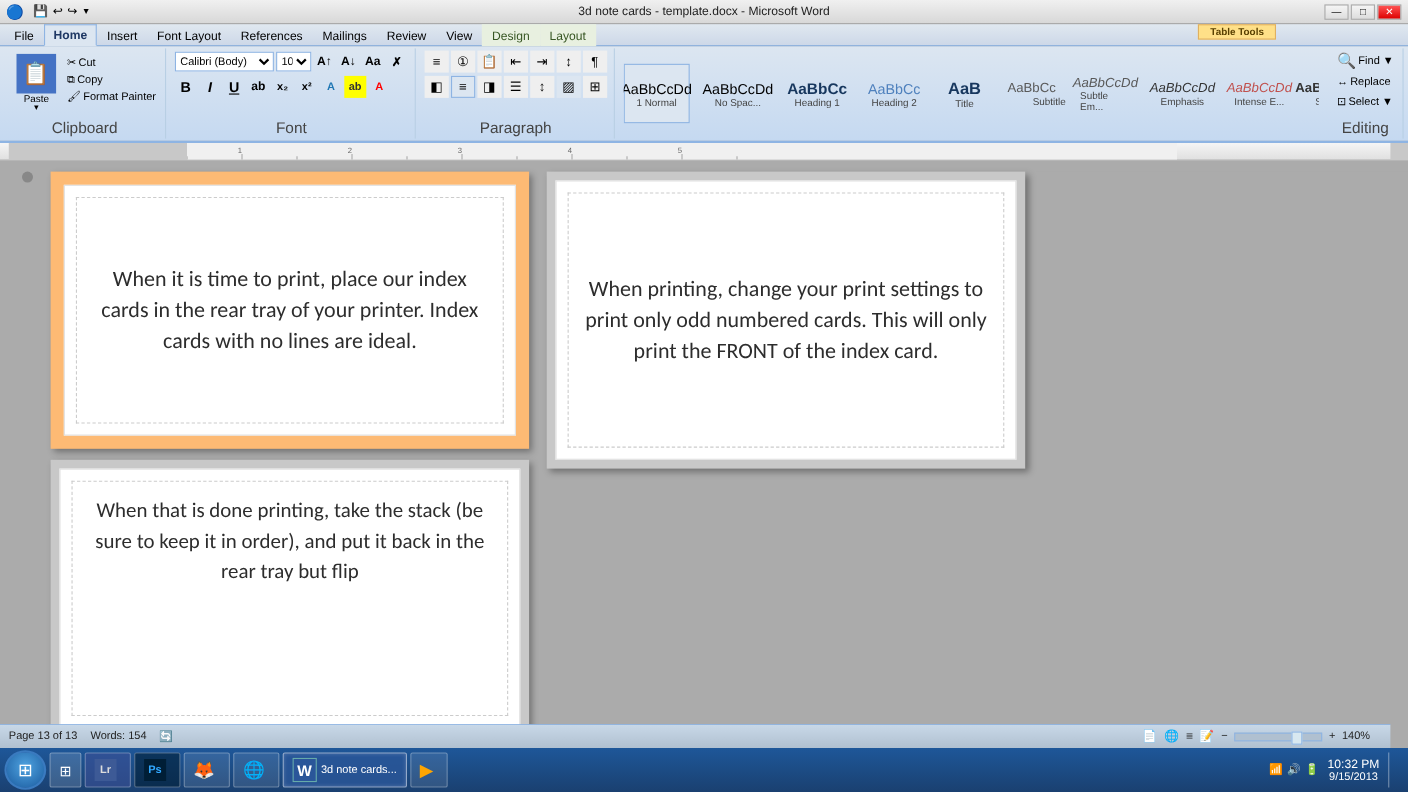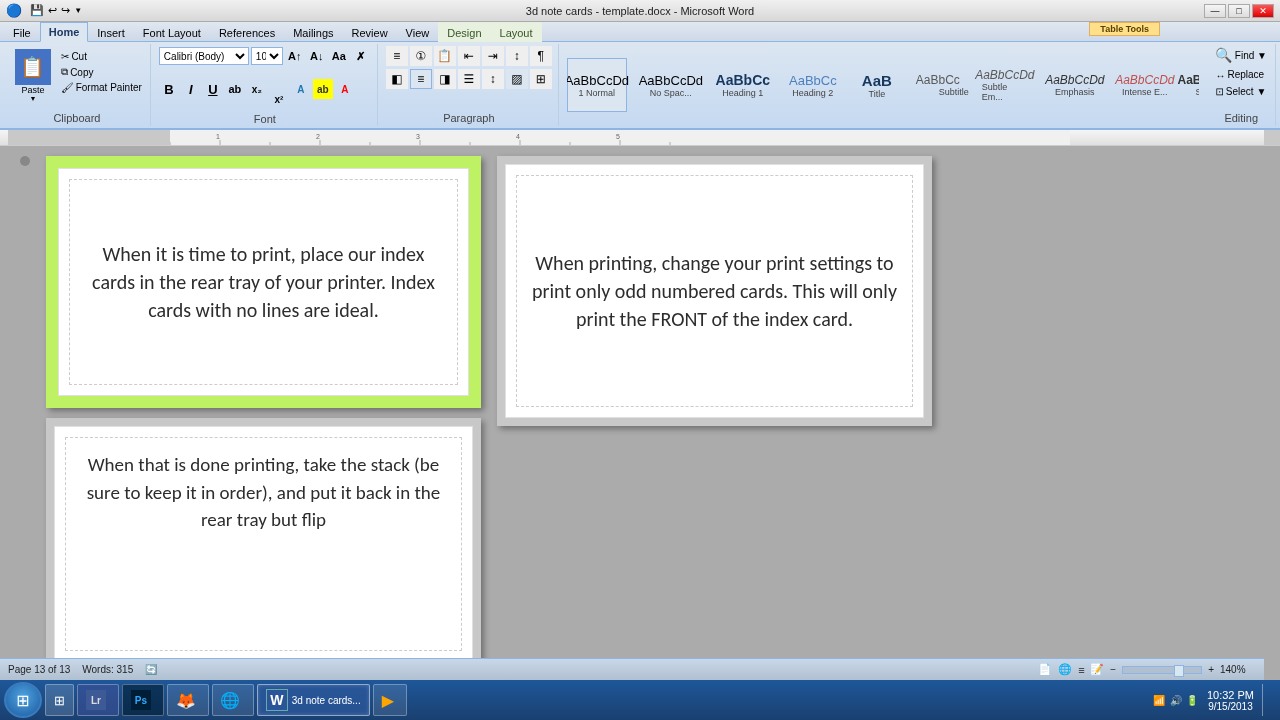--- a/index.html
+++ b/index.html
@@ -47,21 +47,21 @@
       gap: 2px;
     }
     .ribbon-group {
       display: flex;
       flex-direction: column;
       border-right: 1px solid #b8cfe4;
       padding: 2px 6px;
       min-width: 40px;
     }
     .ribbon-group-name {
-      font-size: 11px;
+      font-size: 14px;
       text-align: center;
       color: #444;
       margin-top: auto;
       padding-top: 2px;
     }
     .ribbon-group-content {
       display: flex;
       align-items: center;
       flex: 1;
       gap: 2px;
@@ -152,21 +152,21 @@
         <button class="font-btn" style="font-size:11px;">A↓</button>
         <button class="font-btn" style="font-size:11px;">Aa</button>
         <button class="font-btn" style="font-size:11px;">✗</button>
       </div>
       <div class="font-row">
         <button class="font-btn" style="font-weight:bold; font-size:13px;">B</button>
         <button class="font-btn" style="font-style:italic; font-size:13px;">I</button>
         <button class="font-btn" style="text-decoration:underline; font-size:13px;">U</button>
         <button class="font-btn" style="font-size:11px;">ab</button>
         <button class="font-btn" style="font-size:10px;">x₂</button>
-        <button class="font-btn" style="font-size:10px;margin-top:20px;">x²</button>
+        <button class="font-btn" style="font-size:10px;">x²</button>
         <button class="font-btn" style="font-size:10px; color:#1f77b4;">A</button>
         <button class="font-btn" style="font-size:10px; background: linear-gradient(to bottom, #ff0, #ff0); color:#333;">ab</button>
         <button class="font-btn" style="font-size:10px; color:red;">A</button>
       </div>
     </div>
     <div class="ribbon-group-name">Font</div>
   </div>
 
   <div class="ribbon-group" style="min-width:120px;">
     <div class="ribbon-group-content" style="flex-direction:column; gap:1px; align-items:flex-start;">
@@ -296,21 +296,21 @@
 </div>
 
 <div style="background:#ababab; display:flex; padding:10px 30px 10px 20px; gap:16px; height:calc(720px - 22px - 20px - 88px - 16px - 40px); overflow:hidden;">
 
   <div style="width:12px; display:flex; flex-direction:column; align-items:center; gap:4px;">
     <div style="width:10px; height:10px; background:#888; border-radius:50%;"></div>
   </div>
 
   <div style="display:flex; flex-direction:column; gap:10px;">
 
-    <div style="width:435px; height:270px; background:#bef264; padding:12px; box-shadow:3px 3px 6px rgba(0,0,0,0.35);">
+    <div style="width:435px; height:270px; background:#fdba74; padding:12px; box-shadow:3px 3px 6px rgba(0,0,0,0.35);">
       <div style="width:100%; height:100%; background:white; border:1px solid #e0e0e0; display:flex; align-items:center; justify-content:center; position:relative;">
         <div style="position:absolute; top:10px; left:10px; right:10px; bottom:10px; border:1px dashed #ccc;"></div>
         <div style="font-family:Calibri,Arial,sans-serif; font-size:20px; color:#2d2d2d; line-height:1.4; text-align:center; padding:20px; z-index:1;">When it is time to print,  place our index cards in the rear tray of your printer.  Index cards with no lines are ideal.</div>
       </div>
     </div>
 
     <div style="width:435px; height:270px; background:#c8c8c8; padding:8px; box-shadow:3px 3px 6px rgba(0,0,0,0.35);">
       <div style="width:100%; height:100%; background:white; border:1px solid #e0e0e0; display:flex; align-items:flex-start; justify-content:center; position:relative;">
         <div style="position:absolute; top:10px; left:10px; right:10px; bottom:10px; border:1px dashed #ccc;"></div>
         <div style="font-family:Calibri,Arial,sans-serif; font-size:19px; color:#2d2d2d; line-height:1.45; text-align:center; padding:24px 20px 0 20px; z-index:1;">When that is done printing,  take the stack (be sure to keep it in order),  and put it back in the rear tray but flip</div>
@@ -336,21 +336,21 @@
   <div style="width:16px; background:#d4d0c8; display:flex; flex-direction:column; align-items:center; border:1px solid #999;">
     <div style="width:14px; height:16px; background:linear-gradient(to bottom,#e8e4dc,#c8c4bc); border-bottom:1px solid #999; cursor:pointer; display:flex; align-items:center; justify-content:center; font-size:8px;">▲</div>
     <div style="width:14px; height:30px; background:linear-gradient(to right,#e8e4dc,#c0bcb4); border:1px solid #999; cursor:pointer; margin-top:2px;"></div>
     <div style="width:14px; height:16px; background:linear-gradient(to bottom,#e8e4dc,#c8c4bc); border-top:1px solid #999; cursor:pointer; display:flex; align-items:center; justify-content:center; font-size:8px; margin-top:auto;">▼</div>
   </div>
 
 </div>
 
 <div style="position:fixed; bottom:40px; left:0; width:1264px; height:22px; background:linear-gradient(to bottom,#c8d8e8,#b0c0d0); display:flex; align-items:center; padding:0 8px; font-size:10px; color:#222; border-top:1px solid #8eb4e3; gap:12px;">
   <span style="cursor:pointer;">Page 13 of 13</span>
-  <span style="cursor:pointer;">Words: 315</span>
+  <span style="cursor:pointer;">Words: 154</span>
   <span style="cursor:pointer;">🔄</span>
   <div style="margin-left:auto; display:flex; align-items:center; gap:6px;">
     <span style="cursor:pointer; font-size:11px;">📄</span>
     <span style="cursor:pointer; font-size:11px;">🌐</span>
     <span style="cursor:pointer; font-size:11px;">≡</span>
     <span style="cursor:pointer; font-size:11px;">📝</span>
     <span style="cursor:pointer;">−</span>
     <div style="width:80px; height:8px; background:#b0c0d0; border:1px solid #8eb4e3; position:relative; cursor:pointer;">
       <div style="width:10px; height:12px; background:#d8e8f0; border:1px solid #8eb4e3; position:absolute; top:-2px; left:65%; cursor:pointer;"></div>
     </div>

